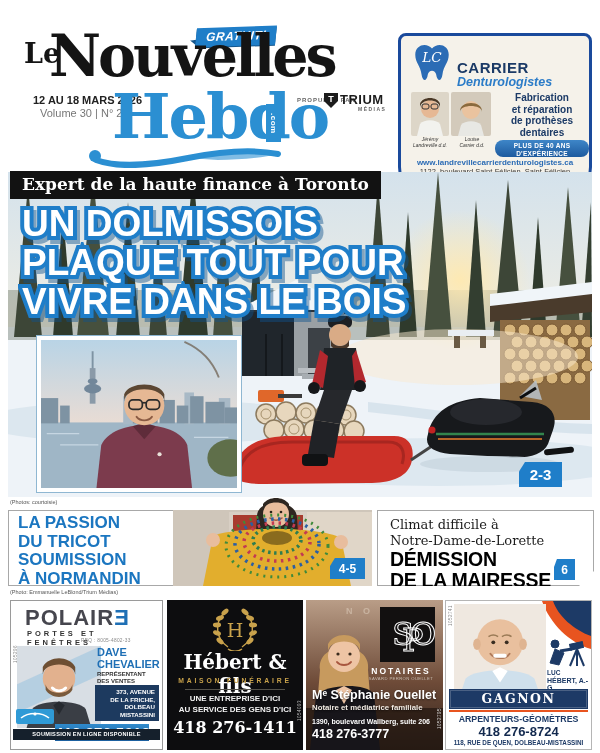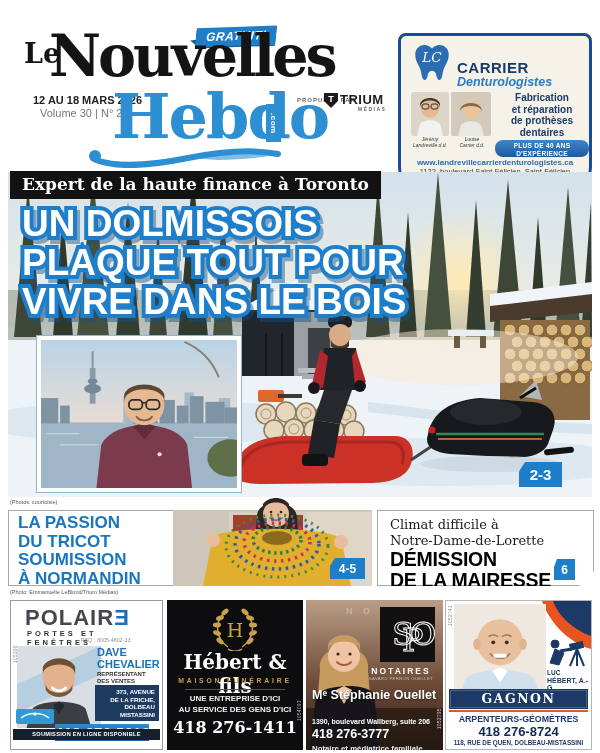--- a/index.html
+++ b/index.html
@@ -94,21 +94,21 @@
   .fun .sl{left:0;width:136px;text-align:center;font:600 8px "Liberation Sans",sans-serif;color:#f2f2f2;}
   .fun .phone{left:0;top:118px;width:136px;text-align:center;font:700 16px "DejaVu Serif",serif;color:#fff;}
 
   .not{left:306px;width:137px;overflow:hidden;background:#5b4233;}
   .not .sq{left:74px;top:7px;width:55px;height:55px;background:#121010;}
   .not .lt{left:58px;top:66px;width:74px;text-align:center;font:700 8.5px "Liberation Sans",sans-serif;
            color:#fff;letter-spacing:2px;}
   .not .ls{left:58px;top:76px;width:74px;text-align:center;font:4.2px "Liberation Sans",sans-serif;
            color:#c9bdb2;letter-spacing:.4px;}
   .not .nm{left:6px;top:88px;font:700 12.5px "Liberation Sans",sans-serif;color:#fff;text-shadow:0 1px 2px rgba(0,0,0,.6);}
-  .not .tt{left:6px;top:103px;font:700 7.8px "Liberation Sans",sans-serif;color:#f2ebe3;text-shadow:0 1px 2px rgba(0,0,0,.6);margin-top:41px;}
+  .not .tt{left:6px;top:103px;font:700 7.8px "Liberation Sans",sans-serif;color:#f2ebe3;text-shadow:0 1px 2px rgba(0,0,0,.6);}
   .not .ad1{left:6px;top:118px;font:600 7px "Liberation Sans",sans-serif;color:#fff;}
   .not .ph{left:6px;top:127px;font:800 12.5px "Liberation Sans",sans-serif;color:#fff;}
   .not .wall{left:40px;top:6px;font:700 9px "Liberation Sans",sans-serif;color:#e8dbcb;
              letter-spacing:4px;opacity:.45;}
 
   .geo{left:445px;width:147px;background:#fff;border:1px solid #b5b5b5;}
   .geo .luc{left:101px;top:68px;font:700 6.5px "Liberation Sans",sans-serif;color:#1d3a66;}
   .geo .luc2{left:101px;top:76px;font:700 7px "Liberation Sans",sans-serif;color:#1d3a66;}
   .geo .banner{left:3px;top:88px;width:139px;height:20px;background:#1d3a66;color:#fff;
                font:700 12.5px "DejaVu Serif",serif;letter-spacing:1.5px;text-align:center;line-height:20px;

